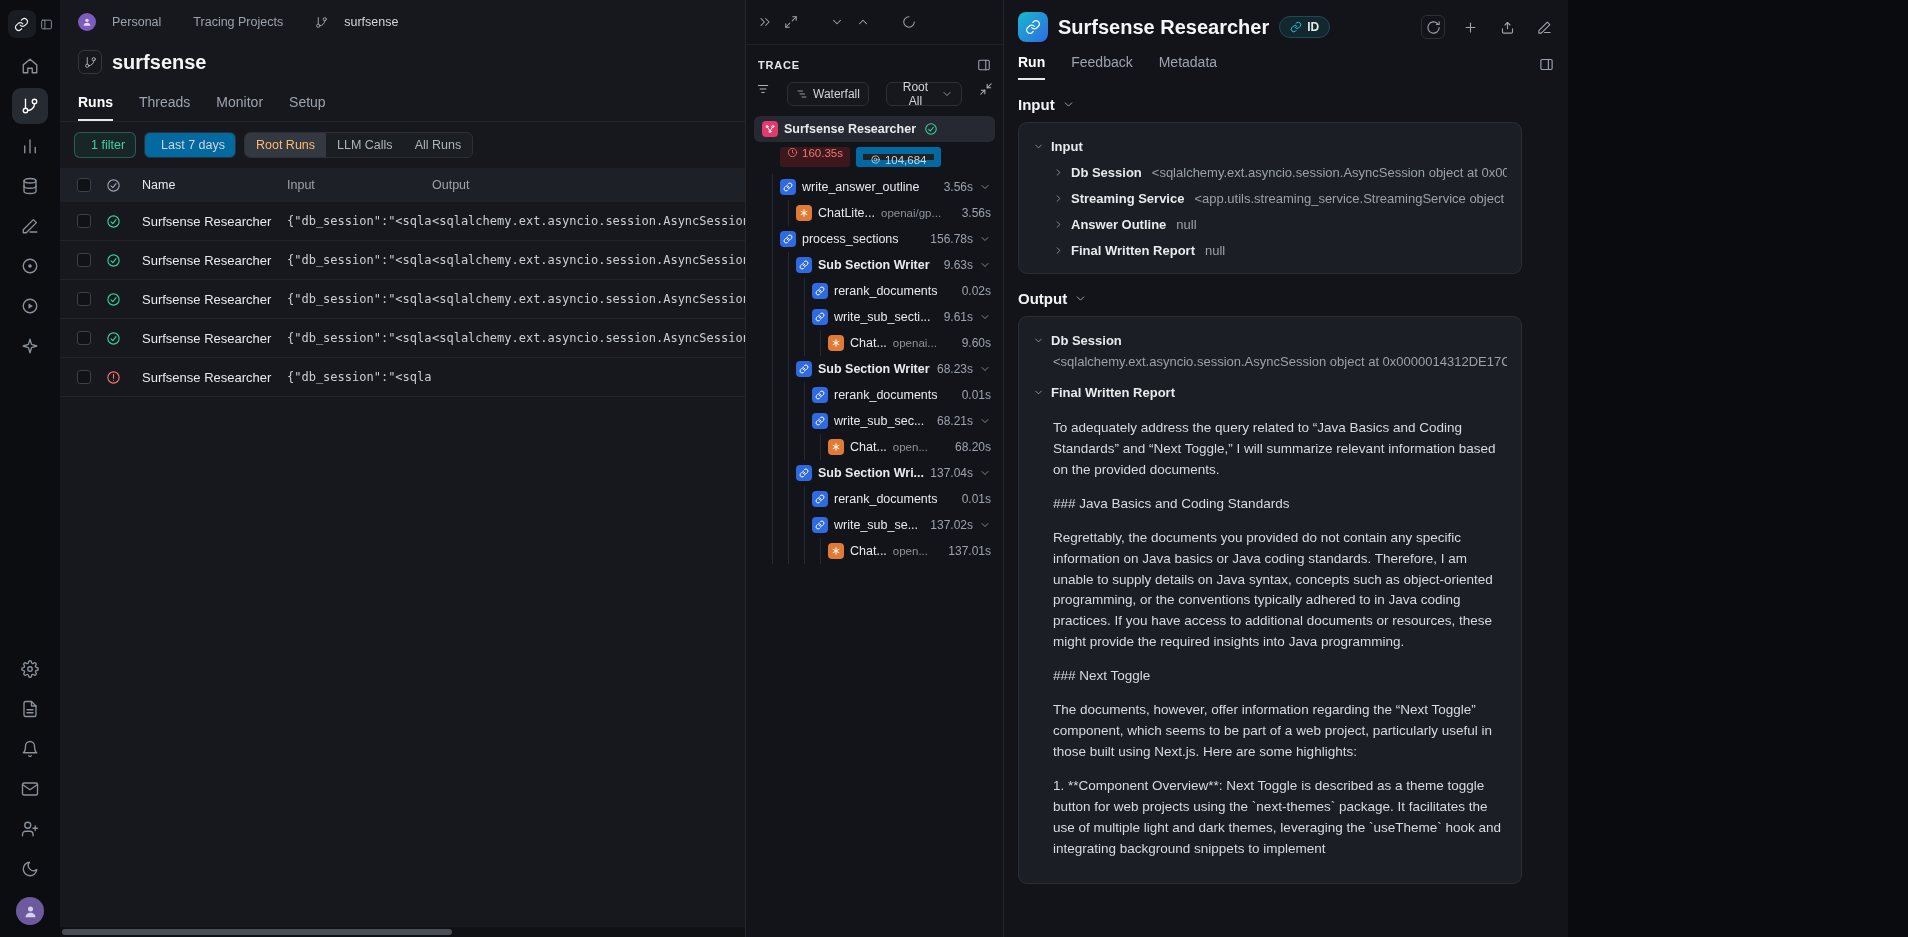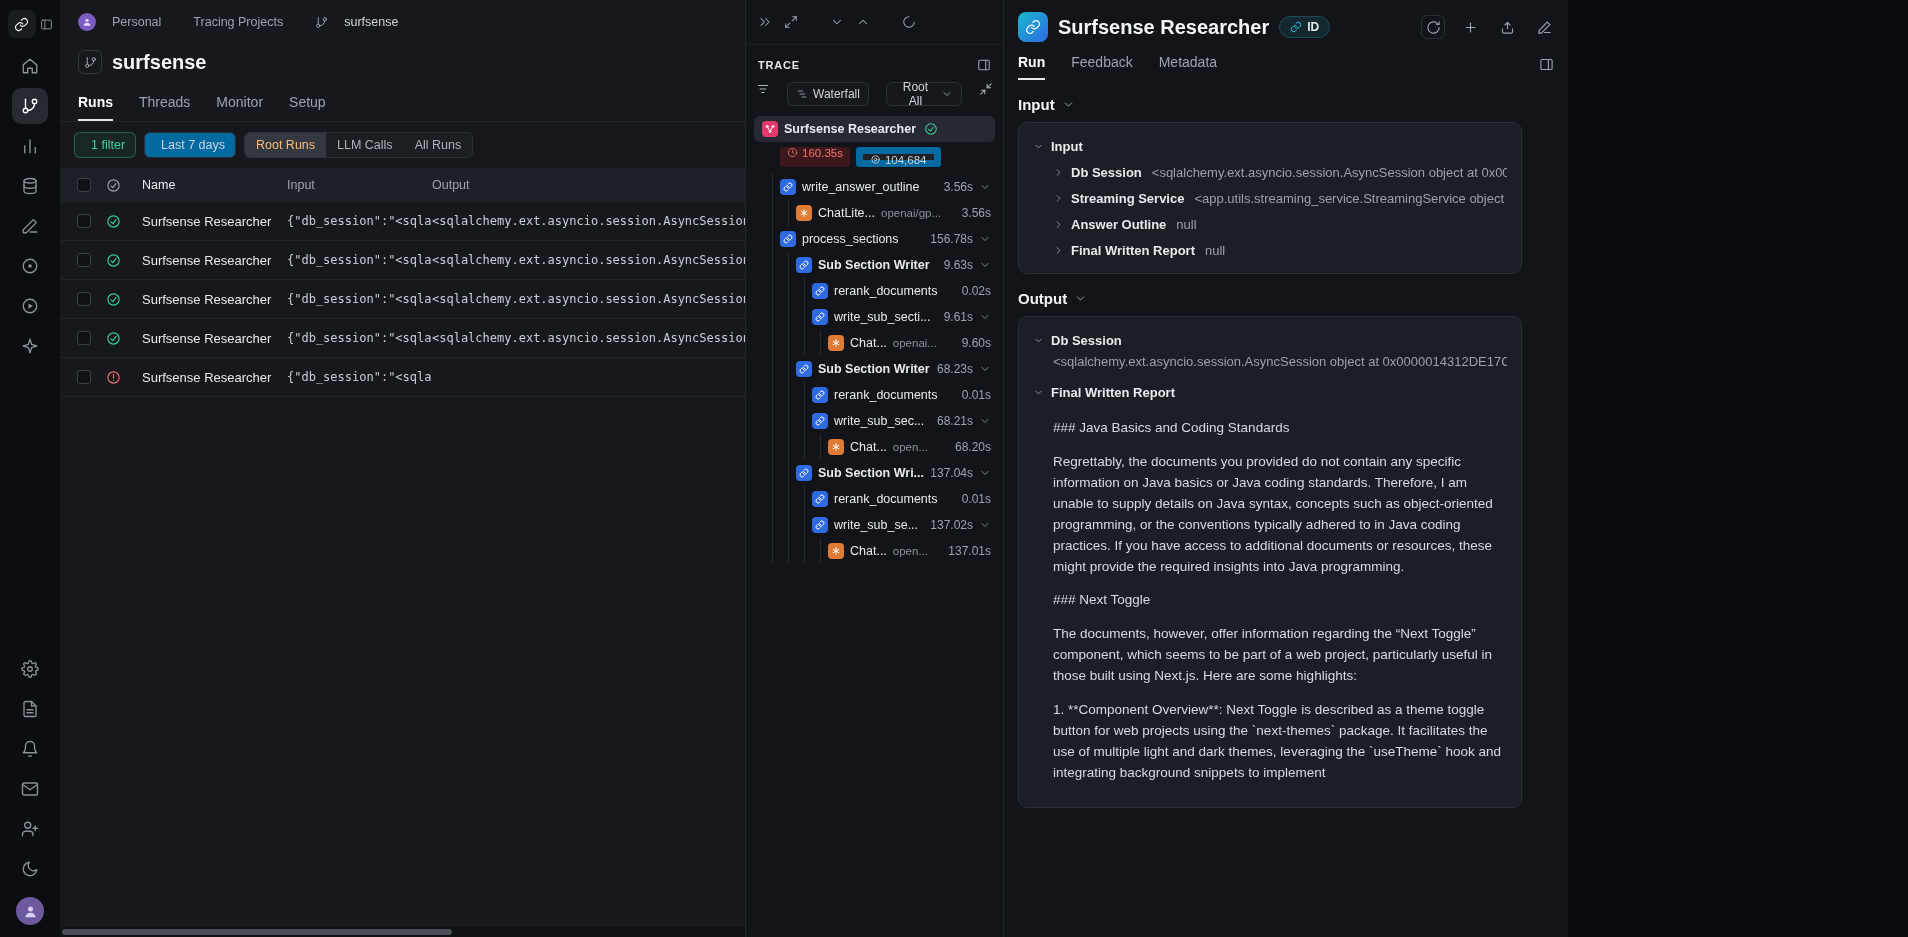--- a/index.html
+++ b/index.html
@@ -981,20 +981,21 @@
           <div class="block-val">&lt;sqlalchemy.ext.asyncio.session.AsyncSession object at 0x0000014312DE17C0&gt;</div>
           <div class="krow">
             <span class="ic sm dim">
               <svg viewBox="0 0 24 24" fill="none" stroke="currentColor" stroke-width="1.8" stroke-linecap="round" stroke-linejoin="round">
                 <polyline points="6 9 12 15 18 9"></polyline>
               </svg>
             </span>
             <span class="kkey">Final Written Report</span>
           </div>
           <div class="paras">
+            <p class="para">To adequately address the query related to “Java Basics and Coding Standards” and “Next Toggle,” I will summarize relevant information based on the provided documents.</p>
             <p class="para">### Java Basics and Coding Standards</p>
             <p class="para">Regrettably, the documents you provided do not contain any specific information on Java basics or Java coding standards. Therefore, I am unable to supply details on Java syntax, concepts such as object-oriented programming, or the conventions typically adhered to in Java coding practices. If you have access to additional documents or resources, these might provide the required insights into Java programming.</p>
             <p class="para">### Next Toggle</p>
             <p class="para">The documents, however, offer information regarding the “Next Toggle” component, which seems to be part of a web project, particularly useful in those built using Next.js. Here are some highlights:</p>
             <p class="para">1. **Component Overview**: Next Toggle is described as a theme toggle button for web projects using the `next-themes` package. It facilitates the use of multiple light and dark themes, leveraging the `useTheme` hook and integrating background snippets to implement</p>
           </div>
         </div>
     </div>
   </section>
 

